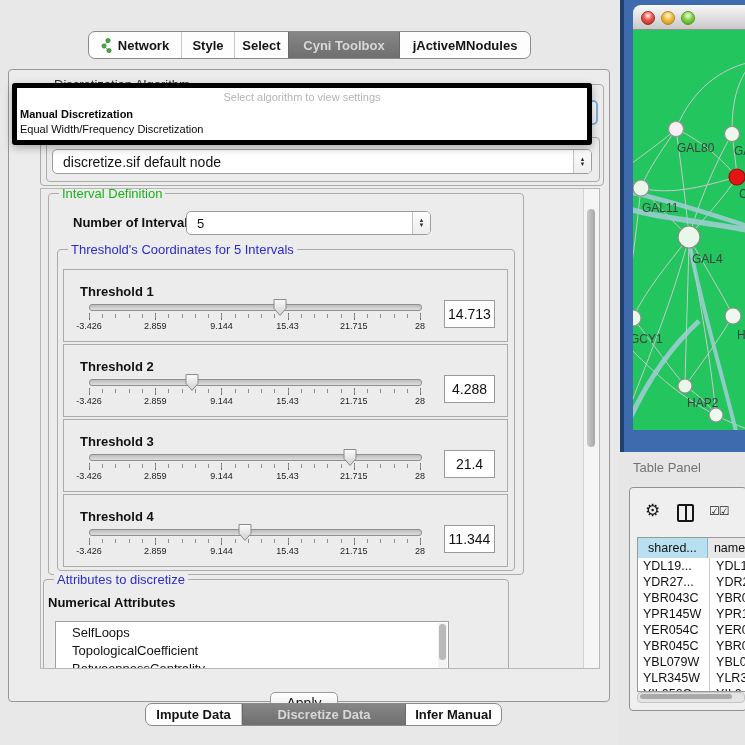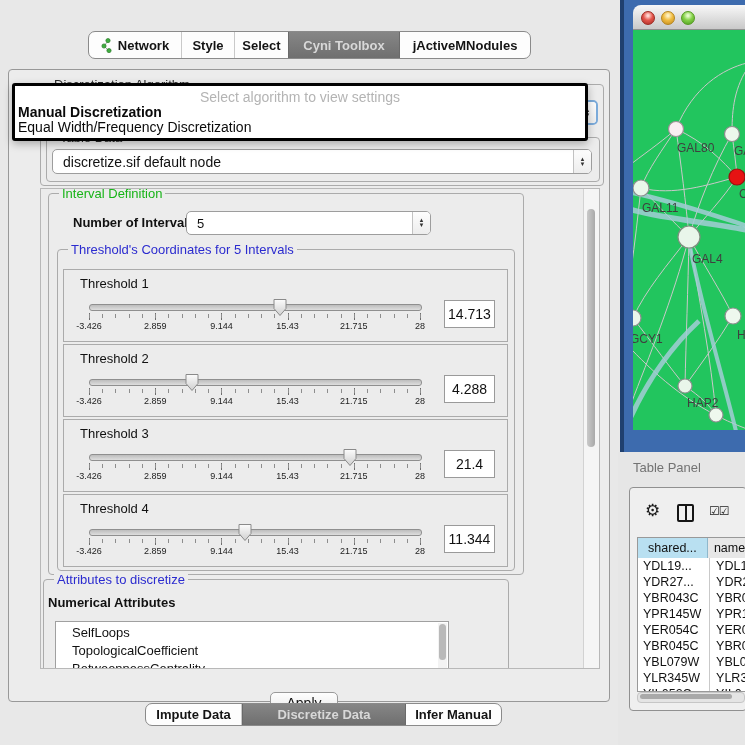--- a/index.html
+++ b/index.html
@@ -28,33 +28,33 @@
   .gtitle{position:absolute;top:-8px;left:10px;background:#ececec;padding:0 3px;line-height:15px;white-space:nowrap}
   .t-dark{color:#2a2a2a}.t-green{color:#18b418}.t-blue{color:#2b2bcf}
 
   .combo{position:absolute;background:#fff;border:1px solid #9d9d9d;border-radius:5px;display:flex;align-items:center}
   .combo .val{flex:1;padding-left:10px;font-size:14px;color:#111;white-space:nowrap;overflow:hidden}
   .spin{width:17px;align-self:stretch;border-left:1px solid #c2c2c2;display:flex;flex-direction:column;
     align-items:center;justify-content:center;font-size:6px;line-height:5px;color:#333;background:linear-gradient(#fdfdfd,#ededed);border-radius:0 4px 4px 0}
   .combo.focus{border:2px solid #7cabda}
 
   
-  .popup{left:12px;top:83px;width:570px;height:52px;background:#fff;border:3px solid #000000;border-radius:3px;
-    box-shadow:0 3px 9px rgba(0,0,0,.28);z-index:30;font-size:14px}
+  .popup{left:12px;top:83px;width:570px;height:52px;background:#fff;border:5px solid #000000;border-radius:3px;
+    box-shadow:0 3px 9px rgba(0,0,0,.28);z-index:30;font-size:11px}
   .pop-ph{text-align:center;color:#b4b4b4;padding-top:3px;height:16px}
   .pop-opt{padding-left:3px;height:15px;line-height:15px;color:#0a0a0a;white-space:nowrap}
   .pop-opt.b{font-weight:bold}
 
   
   .viewport{left:40px;top:188px;width:558px;height:479px;border:1px solid #b8b8b8;background:#ececec;overflow:hidden}
 
   .boldlab{font-weight:bold}
 
   .thr-panel{position:absolute;left:22px;width:443px;height:71px;border:1px solid #ababab;background:#ececec}
-  .thr-label{position:absolute;left:16px;top:6px;font-weight:normal}
+  .thr-label{position:absolute;left:16px;top:14px;font-weight:bold}
   .thr-zone{position:absolute;left:25px;top:0;width:331px;height:71px}
   .thr-track{position:absolute;left:0;top:34px;width:331px;height:5px;background:linear-gradient(#bdbdbd,#dedede);
     border:1px solid #8f8f8f;border-radius:3px}
   .thr-thumb{position:absolute;top:28px;transform:translateX(-50%);width:15px;height:19px}
   .ticks-min{position:absolute;left:0;top:44px;width:332px;height:4px;
     background:repeating-linear-gradient(to right,#8d8d8d 0 1px,transparent 1px 13.24px)}
   .ticks-maj{position:absolute;left:0;top:43px;width:332px;height:7px;
     background:repeating-linear-gradient(to right,#6e6e6e 0 1px,transparent 1px 66.2px)}
   .scale{position:absolute;left:0;top:51px;width:331px;height:12px;font-size:9px;font-weight:normal;color:#222}
   .scale span{position:absolute;transform:translateX(-50%);white-space:nowrap}

